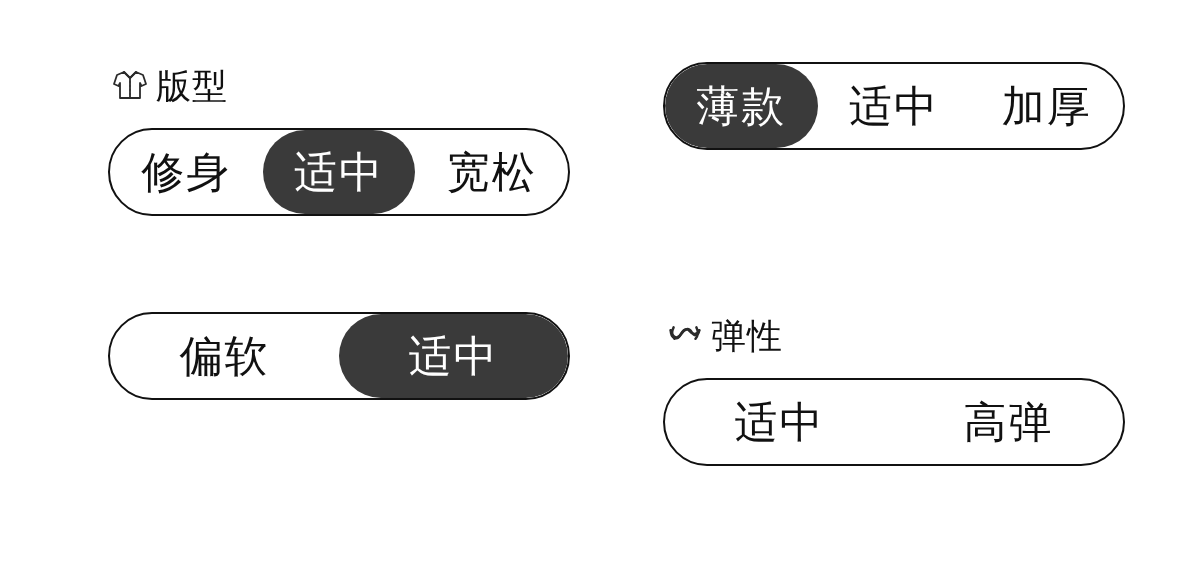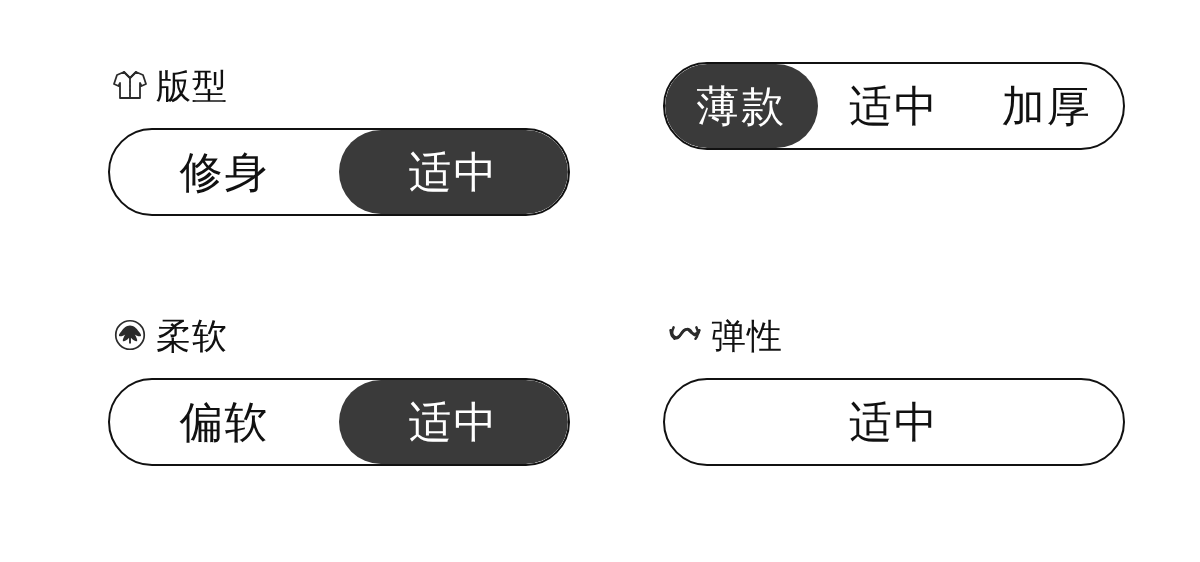--- a/index.html
+++ b/index.html
@@ -123,58 +123,51 @@
             <circle cx="20" cy="21" r="0.7" fill="#2b2b2b" stroke="none"></circle>
             <circle cx="20" cy="25" r="0.7" fill="#2b2b2b" stroke="none"></circle>
             <circle cx="20" cy="29" r="0.7" fill="#2b2b2b" stroke="none"></circle>
           </svg>
         </span>
         <span class="group-label">版型</span>
       </div>
       <div class="segmented">
         <div class="seg-option selected" style="order:2">适中</div>
         <div class="seg-option" style="order:1">修身</div>
+        <div class="seg-option" style="order:3">宽松</div>
       </div>
     </div>
 
     <div class="group col2">
       <div class="segmented">
         <div class="seg-option selected">薄款</div>
         <div class="seg-option">适中</div>
         <div class="seg-option">加厚</div>
       </div>
     </div>
 
     <div class="group">
-      <div class="group-header">
-        <span class="group-icon">
-          <svg width="38" height="38" viewBox="0 0 40 40" fill="none">
-            <circle cx="20" cy="20" r="15" stroke="#2b2b2b" stroke-width="1.8" fill="none"></circle>
-            <path d="M20 10 C16 10 13 13 11 16 C9 18 8 20 8.5 21 C10 22 13 21 15 19.5 C13.5 22 12 25 12.5 26.5 C14 27 17 25.5 19 23 L19 29 L21 29 L21 23 C23 25.5 26 27 27.5 26.5 C28 25 26.5 22 25 19.5 C27 21 30 22 31.5 21 C32 20 31 18 29 16 C27 13 24 10 20 10 Z" fill="#2b2b2b"></path>
-          </svg>
-        </span>
-        <span class="group-label">柔软</span>
-      </div>
       <div class="segmented">
         <div class="seg-option">偏软</div>
         <div class="seg-option selected">适中</div>
       </div>
     </div>
 
     <div class="group col2">
       <div class="group-header">
         <span class="group-icon">
           <svg width="38" height="30" viewBox="0 0 40 26" fill="none" stroke="#2b2b2b" stroke-width="2.6" stroke-linecap="round" stroke-linejoin="round">
             <path d="M5 8 C5 17 12 19 15 13 C18 7 22 5 25 9 C28 13 33 13 35 8"></path>
             <path d="M5 8 C7 16 12 18 16 12 C20 6 24 5 27 10 C30 15 34 14 35 8"></path>
             <path d="M8 5 C6 9 6 14 9 17"></path>
             <path d="M32 5 C34 9 34 14 31 17"></path>
           </svg>
         </span>
         <span class="group-label">弹性</span>
       </div>
       <div class="segmented">
         <div class="seg-option">适中</div>
+        <div class="seg-option">高弹</div>
       </div>
     </div>
 
   </div>
 </div>
 
 </body></html>

